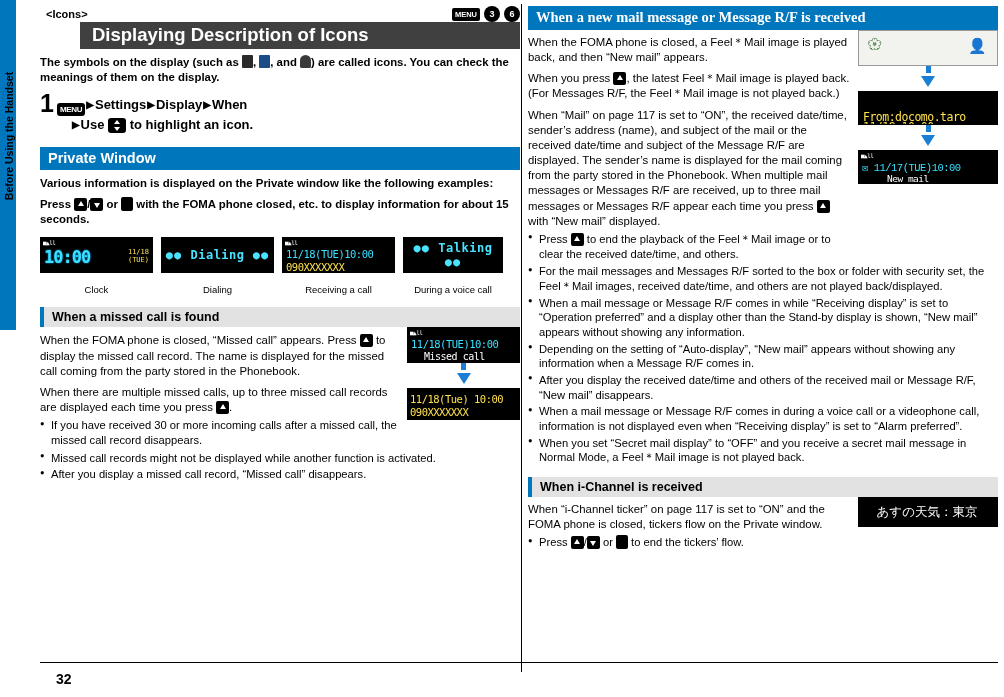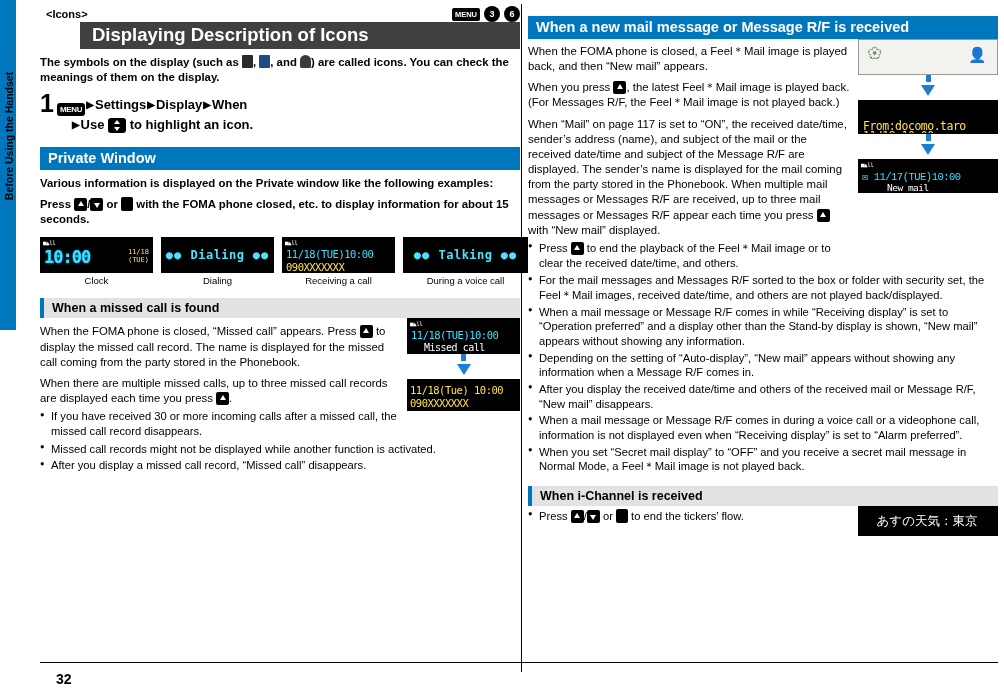--- a/index.html
+++ b/index.html
@@ -143,21 +143,21 @@
   .lcd .cyan { color:#49e2ff; }
   .lcd .yellow { color:#ffe14d; }
   .lcd .center-txt {
     position:absolute; left:0; right:0; top:50%; transform:translateY(-50%);
     text-align:center; font-size:12px; font-weight:bold; letter-spacing:0.5px;
   }
   .dots { letter-spacing:1px; }
 
   .lcd-row { display:flex; gap:8px; margin-top:10px; align-items:flex-start;}
   .lcd-cell { text-align:center; }
-  .lcd-cap { font-size:9.5px; margin-top:2px; }
+  .lcd-cap { font-size:9.5px; margin-top:11px; }
 
   .fig-right { float:right; margin-left:8px; }
 
   .arrow-down {
     width:0;height:0;border-left:7px solid transparent;border-right:7px solid transparent;
     border-top:11px solid #1a7fd4; margin: 3px auto 0 auto;
   }
   .arrow-stem { width:5px;height:7px;background:#1a7fd4;margin:0 auto; }
 
   
@@ -234,21 +234,21 @@
     <div class="lcd-cell">
       <div class="lcd" style="width:113px;height:36px;">
         <div class="st">■▲ll</div>
         <div style="position:absolute;left:3px;top:10px;font-size:10.5px;color:#39e0ff;letter-spacing:-0.5px;">11/18(TUE)10:00</div>
         <div style="position:absolute;left:3px;top:23px;font-size:10.5px;color:#ffe14d;letter-spacing:-0.5px;">090XXXXXXX</div>
       </div>
       <div class="lcd-cap">Receiving a call</div>
     </div>
 
     <div class="lcd-cell">
-      <div class="lcd" style="width:125px;height:36px;">
+      <div class="lcd" style="width:100px;height:36px;">
         <div class="center-txt cyan">
           <span class="dots">●● </span><span>Talking</span><span class="dots"> ●●</span>
         </div>
       </div>
       <div class="lcd-cap">During a voice call</div>
     </div>
   </div>
 
   <div class="grey-bar">When a missed call is found</div>
 
@@ -280,21 +280,21 @@
     </div>
   </div>
   <ul class="bullets">
     <li>Missed call records might not be displayed while another function is activated.</li>
     <li>After you display a missed call record, “Missed call” disappears.</li>
   </ul>
 </div>
 
 <div class="col" id="col-right">
 
-  <div class="right-head" style="margin-top:16px;">When a new mail message or Message R/F is received</div>
+  <div class="right-head" style="margin-top:6px;font-family:Liberation Serif, serif;">When a new mail message or Message R/F is received</div>
 
   <div class="clearfix">
     <div class="fig-right">
       <div class="lcd" style="width:140px;height:36px;background:#f2f2ee;border:1px solid #999;">
         <div style="position:absolute;left:8px;top:6px;font-size:12px;color:#2f6b2f;">🌸︎</div>
         <div style="position:absolute;right:10px;top:6px;font-size:15px;color:#3a3a3a;">👤</div>
       </div>
       <div class="arrow-stem"></div>
       <div class="arrow-down"></div>
       <div class="lcd" style="width:140px;height:34px;margin-top:4px;">
@@ -335,20 +335,21 @@
 
   <div class="grey-bar">When i-Channel is received</div>
 
   <div class="clearfix">
     <div class="fig-right">
       <div class="lcd" style="width:140px;height:30px;">
         <div style="position:absolute;left:0;right:2px;top:50%;transform:translateY(-50%);text-align:center;font-size:12.5px;color:#ffffff;font-family:'DejaVu Sans',sans-serif;">あすの天気：東京</div>
       </div>
     </div>
     <div class="txtflow">
+      <p class="body" style="margin-top:5px;">When “i-Channel ticker” on page 117 is set to “ON” and the FOMA phone is closed, tickers flow on the Private window.</p>
       <ul class="bullets">
         <li>Press <span class="key-up"></span>/<span class="key-dn"></span> or <span class="key-p"></span> to end the tickers’ flow.</li>
       </ul>
     </div>
   </div>
 </div>
 
 <div id="bottomline"></div>
 <div id="pagenum">32</div>
 

